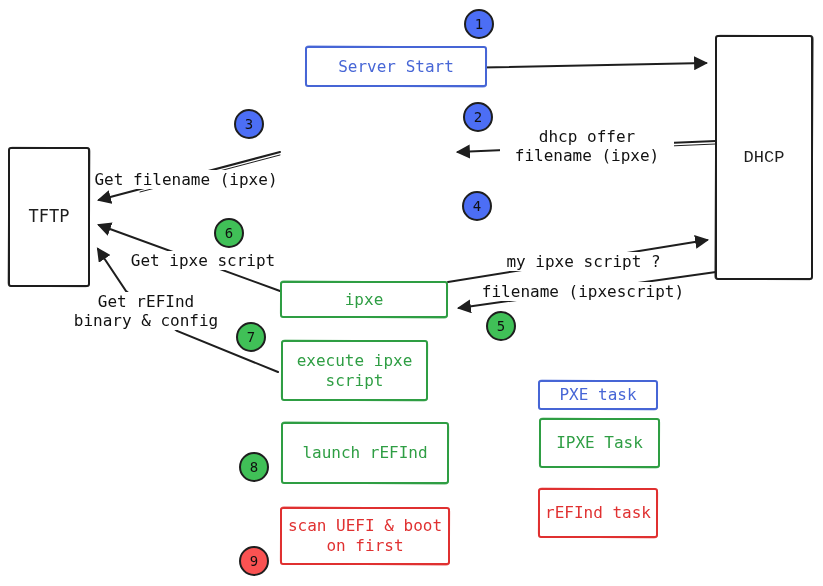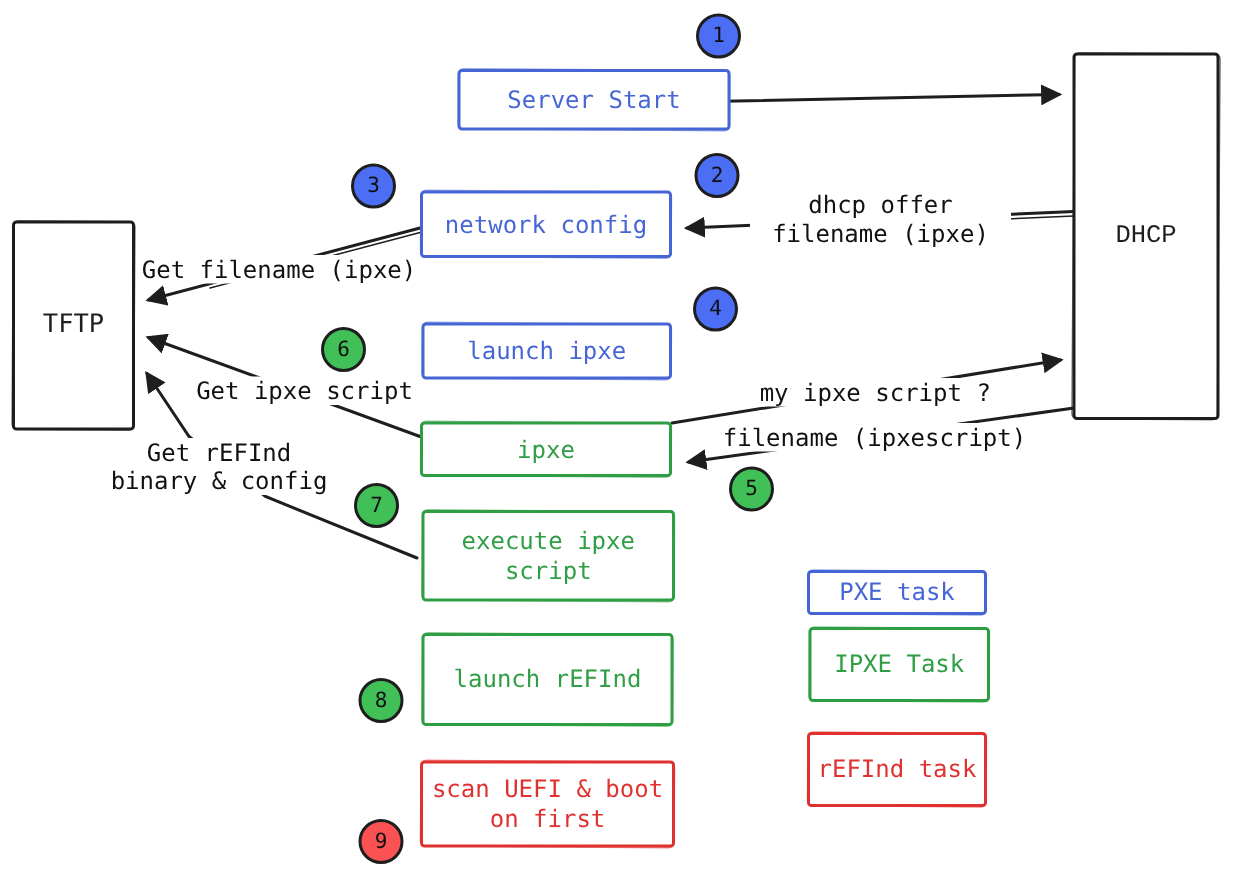--- a/index.html
+++ b/index.html
@@ -68,30 +68,24 @@
   <div class="fbox sketch node" style="left:8px; top:147px; width:82px; height:140px;">
     <span>TFTP</span>
   </div>
   <div class="fbox sketch node" style="left:715px; top:35px; width:98px; height:245px;font-family:Liberation Mono, monospace;">
     <span>DHCP</span>
   </div>
 
   <div class="fbox sketch" style="left: 273px; top: 46px; width: 182px; height: 41px; margin-left: 32px; --c: #4766d6;">
     <span>Server Start</span>
   </div>
-  <div class="fbox sketch" style="left: 280px; top: 127px; width: 168px; height: 45px; --c: #4766d6;">
-    <span>network config</span>
-  </div>
-  <div class="fbox sketch" style="left: 281px; top: 215px; width: 167px; height: 38px; --c: #4766d6;">
-    <span>launch ipxe</span>
-  </div>
   <div class="fbox sketch" style="left: 280px; top: 281px; width: 168px; height: 37px; --c: #2f9e44;">
     <span>ipxe</span>
   </div>
-  <div class="fbox sketch" style="left: 281px; top: 340px; width: 169px; height: 61px; --c: #2f9e44;">
+  <div class="fbox sketch" style="left: 281px; top: 340px; width: 147px; height: 61px; --c: #2f9e44;">
     <span>execute ipxe
 script</span>
   </div>
   <div class="fbox sketch" style="left: 281px; top: 422px; width: 168px; height: 62px; --c: #2f9e44;">
     <span>launch rEFInd</span>
   </div>
   <div class="fbox sketch" style="left: 280px; top: 507px; width: 170px; height: 58px; --c: #e03131;">
     <span>scan UEFI &amp; boot
 on first</span>
   </div>

